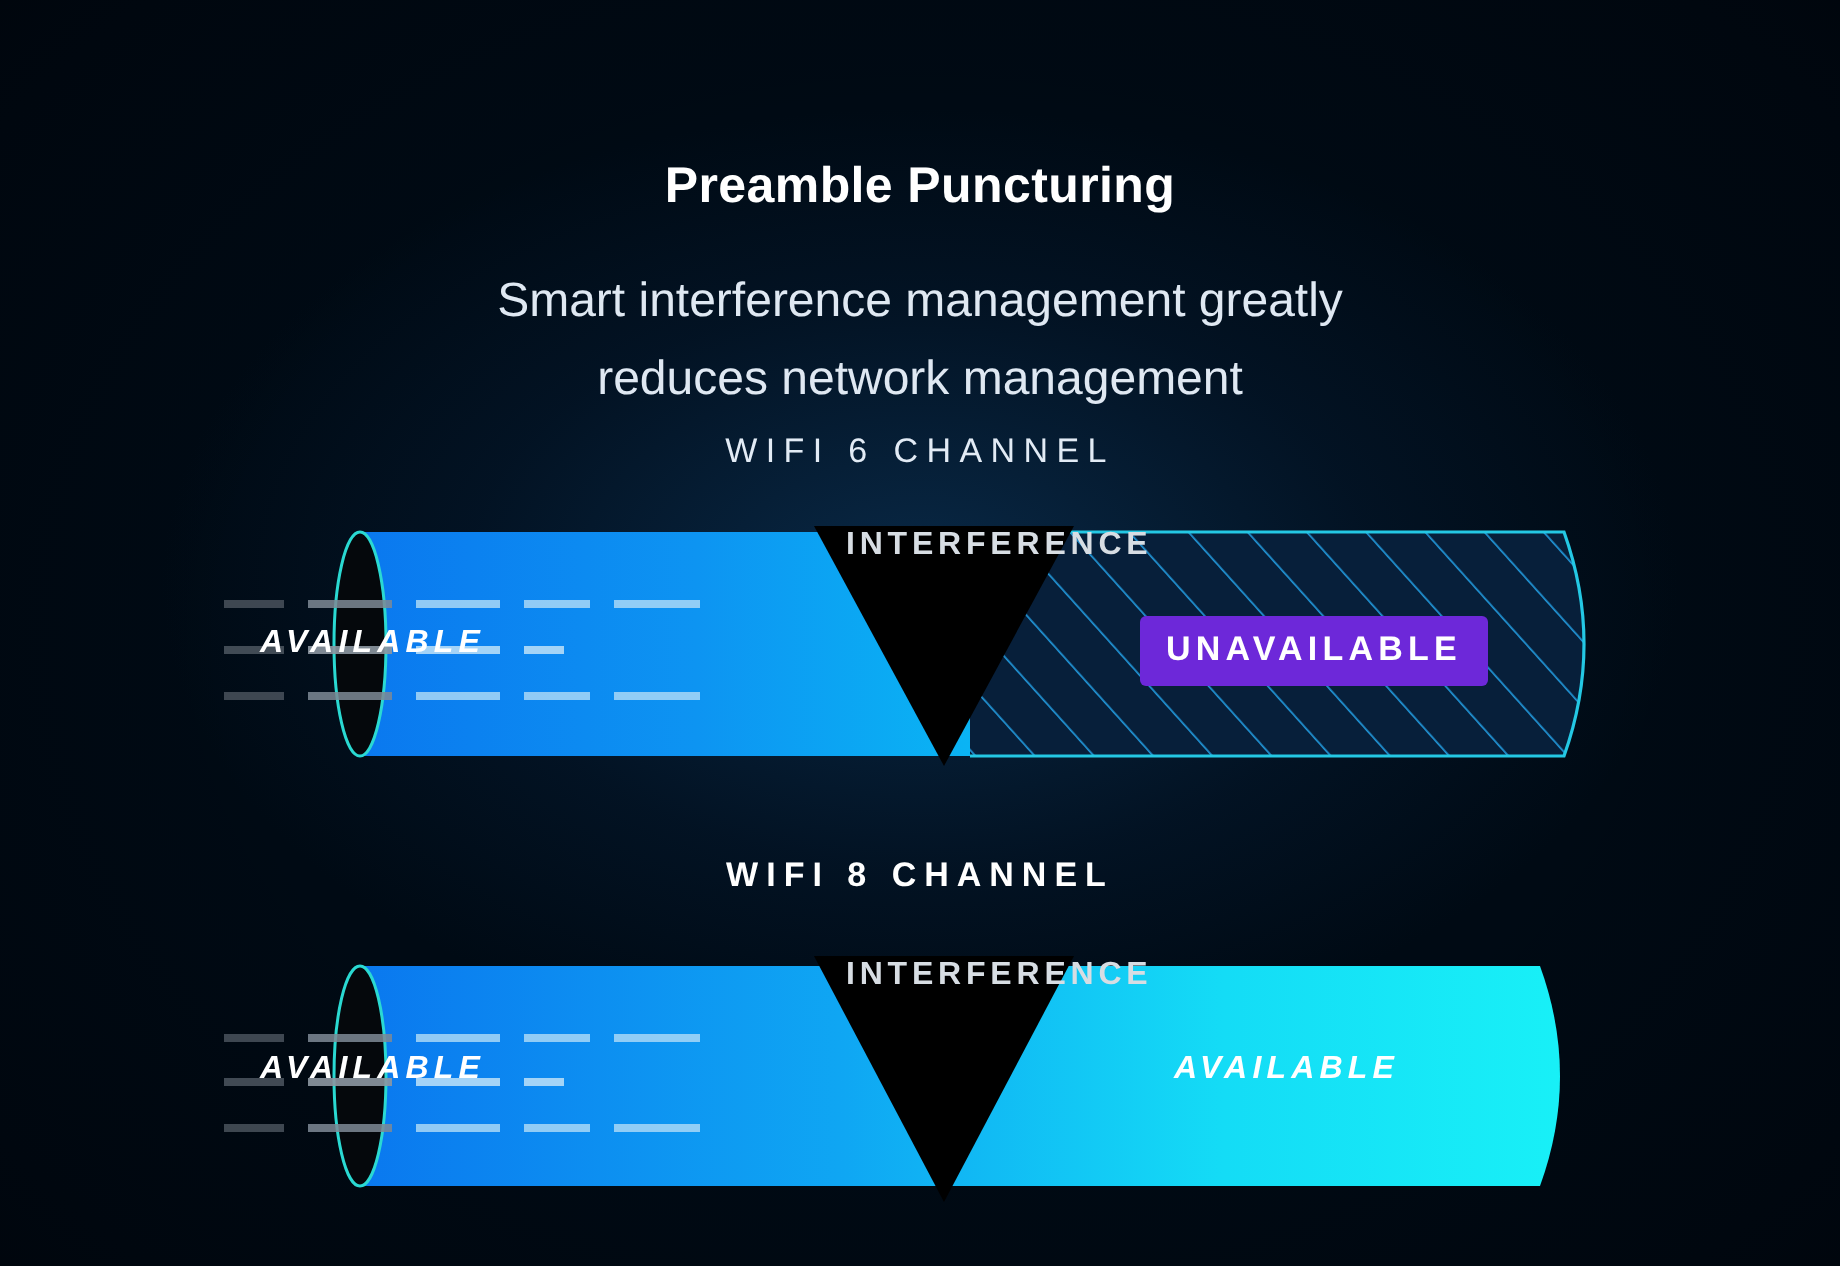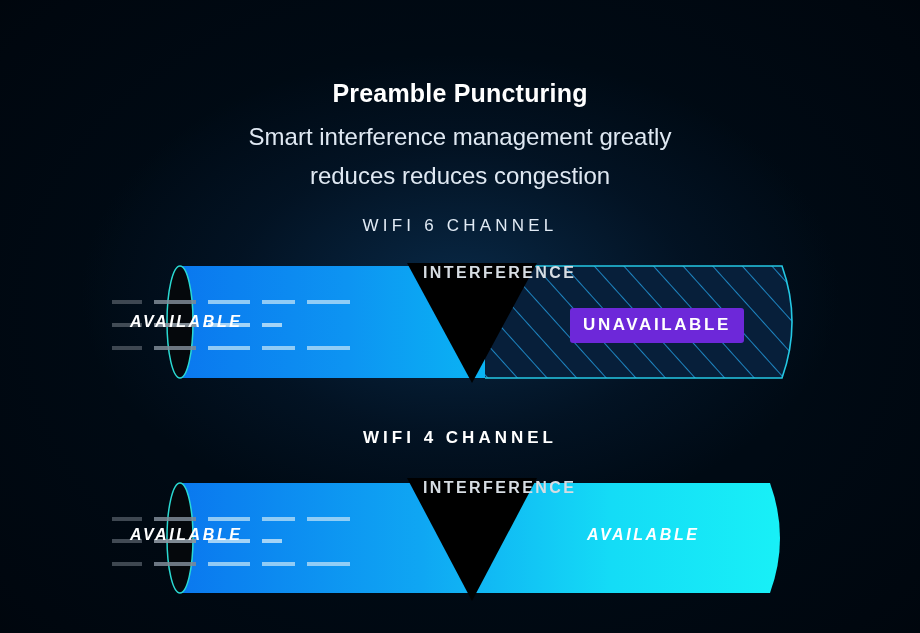--- a/index.html
+++ b/index.html
@@ -41,21 +41,21 @@
     z-index: 5;
   }
   .title {
     font-size: 25px;
     font-weight: bold;
     color: #ffffff;
     letter-spacing: 0.2px;
     line-height: 1.2;
   }
   .subtitle {
-    margin-top: 10px;
+    margin-top: 24px;
     font-size: 24px;
     font-weight: 300;
     color: #dfe8f2;
     line-height: 1.62;
   }
 
   
   .chan-label {
     position: absolute;
     width: 920px;
@@ -122,21 +122,21 @@
 <body>
 
 <div id="stage">
   <div class="bg-glow"></div>
   <div class="bg-vignette"></div>
 
   <div class="header">
     <div class="title">Preamble Puncturing</div>
     <div class="subtitle">
       <div>Smart interference management greatly</div>
-      <div>reduces reduces congestion</div>
+      <div>reduces network management</div>
     </div>
   </div>
 
   <div class="chan-label" id="label-wifi6">WIFI 6 CHANNEL</div>
 
   <div class="tube-wrap" id="tube6">
     <svg class="tube-svg" width="700" height="135" viewBox="0 0 700 135">
       <defs>
         <linearGradient id="g6" x1="0" y1="0" x2="1" y2="0">
           <stop offset="0%" stop-color="#0a78ef"></stop>
@@ -196,21 +196,21 @@
           <line x1="197" y1="93" x2="240" y2="93" stroke="#a9d8f7" stroke-width="4"></line>
         </g>
       </g>
     </svg>
   </div>
 
   <div class="tube-text" id="avail6">AVAILABLE</div>
   <div class="intf-text" id="intf6">INTERFERENCE</div>
   <div class="unavail-box" id="unavail6">UNAVAILABLE</div>
 
-  <div class="chan-label" id="label-wifi7">WIFI 4 CHANNEL</div>
+  <div class="chan-label" id="label-wifi7">WIFI 8 CHANNEL</div>
 
   <div class="tube-wrap" id="tube7">
     <svg class="tube-svg" width="700" height="140" viewBox="0 0 700 140">
       <defs>
         <linearGradient id="g7" x1="0" y1="0" x2="1" y2="0">
           <stop offset="0%" stop-color="#0a78ef"></stop>
           <stop offset="40%" stop-color="#0fa6f3"></stop>
           <stop offset="72%" stop-color="#14dcf6"></stop>
           <stop offset="100%" stop-color="#18f0f7"></stop>
         </linearGradient>

